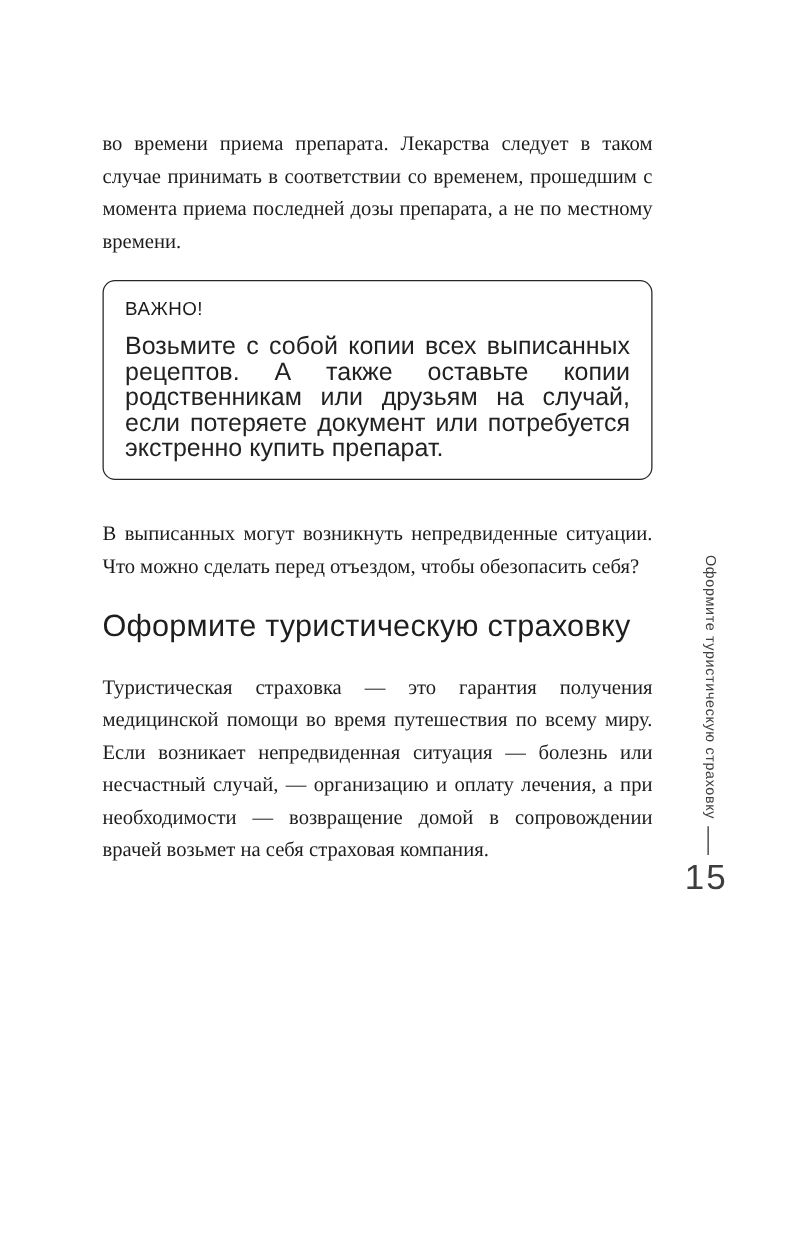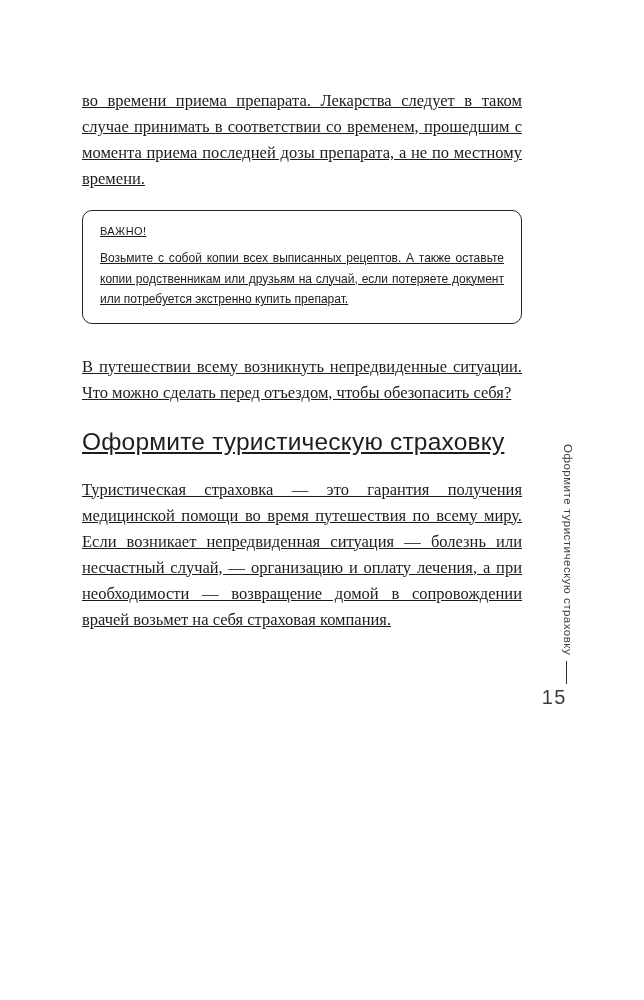--- a/index.html
+++ b/index.html
@@ -11,48 +11,47 @@
     width: 644px;
     height: 1000px;
     position: relative;
     overflow: hidden;
     font-family: "Liberation Serif", serif;
     color: #1c1c1c;
   }
   .content {
     position: absolute;
     left: 82px;
-    top: 88px;
+    top: 102px;
     width: 440px;
-    text-decoration: underline;
   }
   p.body-text {
     margin: 0 0 12px 0;
     font-size: 16.5px;
     line-height: 26px;
     text-align: justify;
     hyphens: auto;
     -webkit-hyphens: auto;
   }
   .important-box {
     margin: 18px 0 30px 0;
     border: 1.6px solid #252525;
     border-radius: 10px;
     padding: 14px 17px 13px 17px;
     font-family: "Liberation Sans", sans-serif;
   }
   .box-title {
-    font-size: 11px;
+    font-size: 15px;
     letter-spacing: 0.4px;
     color: #1a1a1a;
     margin: 0 0 11px 0;
   }
   .box-body {
     margin: 0;
-    font-size: 12px;
+    font-size: 20px;
     line-height: 20.5px;
     text-align: justify;
     color: #222222;
     hyphens: auto;
     -webkit-hyphens: auto;
   }
   .section-heading {
     font-family: "Liberation Sans", sans-serif;
     font-weight: 300;
     font-size: 24.5px;
@@ -76,42 +75,42 @@
     position: absolute;
     top: 661px;
     right: 77px;
     width: 1.5px;
     height: 23px;
     background: #2e2e2e;
   }
   .page-number {
     position: absolute;
     top: 686px;
-    right: 77px;
+    right: 62px;
     font-family: "Liberation Sans", sans-serif;
     font-weight: 300;
-    font-size: 20px;
+    font-size: 28px;
     letter-spacing: 1.5px;
     color: #3d3d3d;
   }
 </style>
 </head>
 <body>
 
 <div class="content">
 
   <p class="body-text">во времени приема препарата. Лекарства следует в таком случае принимать в соответствии со временем, прошедшим с момента приема последней дозы препарата, а не по местному времени.</p>
 
 
   <div class="important-box">
     <div class="box-title">ВАЖНО!</div>
     <p class="box-body">Возьмите с собой копии всех выписанных рецептов. А также оставьте копии родственникам или друзьям на случай, если потеряете документ или потребуется экстренно купить препарат.</p>
   </div>
 
-  <p class="body-text">В путешествии всему возникнуть непредвиденные ситуации. Что можно сделать перед отъездом, чтобы обезопасить себя?</p>
+  <p class="body-text">В выписанных могут возникнуть непредвиденные ситуации. Что можно сделать перед отъездом, чтобы обезопасить себя?</p>
 
   <h1 class="section-heading">Оформите туристическую страховку</h1>
 
   <p class="body-text">Туристическая страховка — это гарантия получения медицинской помощи во время путешествия по всему миру. Если возникает непредвиденная ситуация — болезнь или несчастный случай, — организацию и оплату лечения, а при необходимости — возвращение домой в сопровождении врачей возьмет на себя страховая компания.</p>
 
 
 </div>
 
 <div class="margin-title">Оформите туристическую страховку</div>
 

